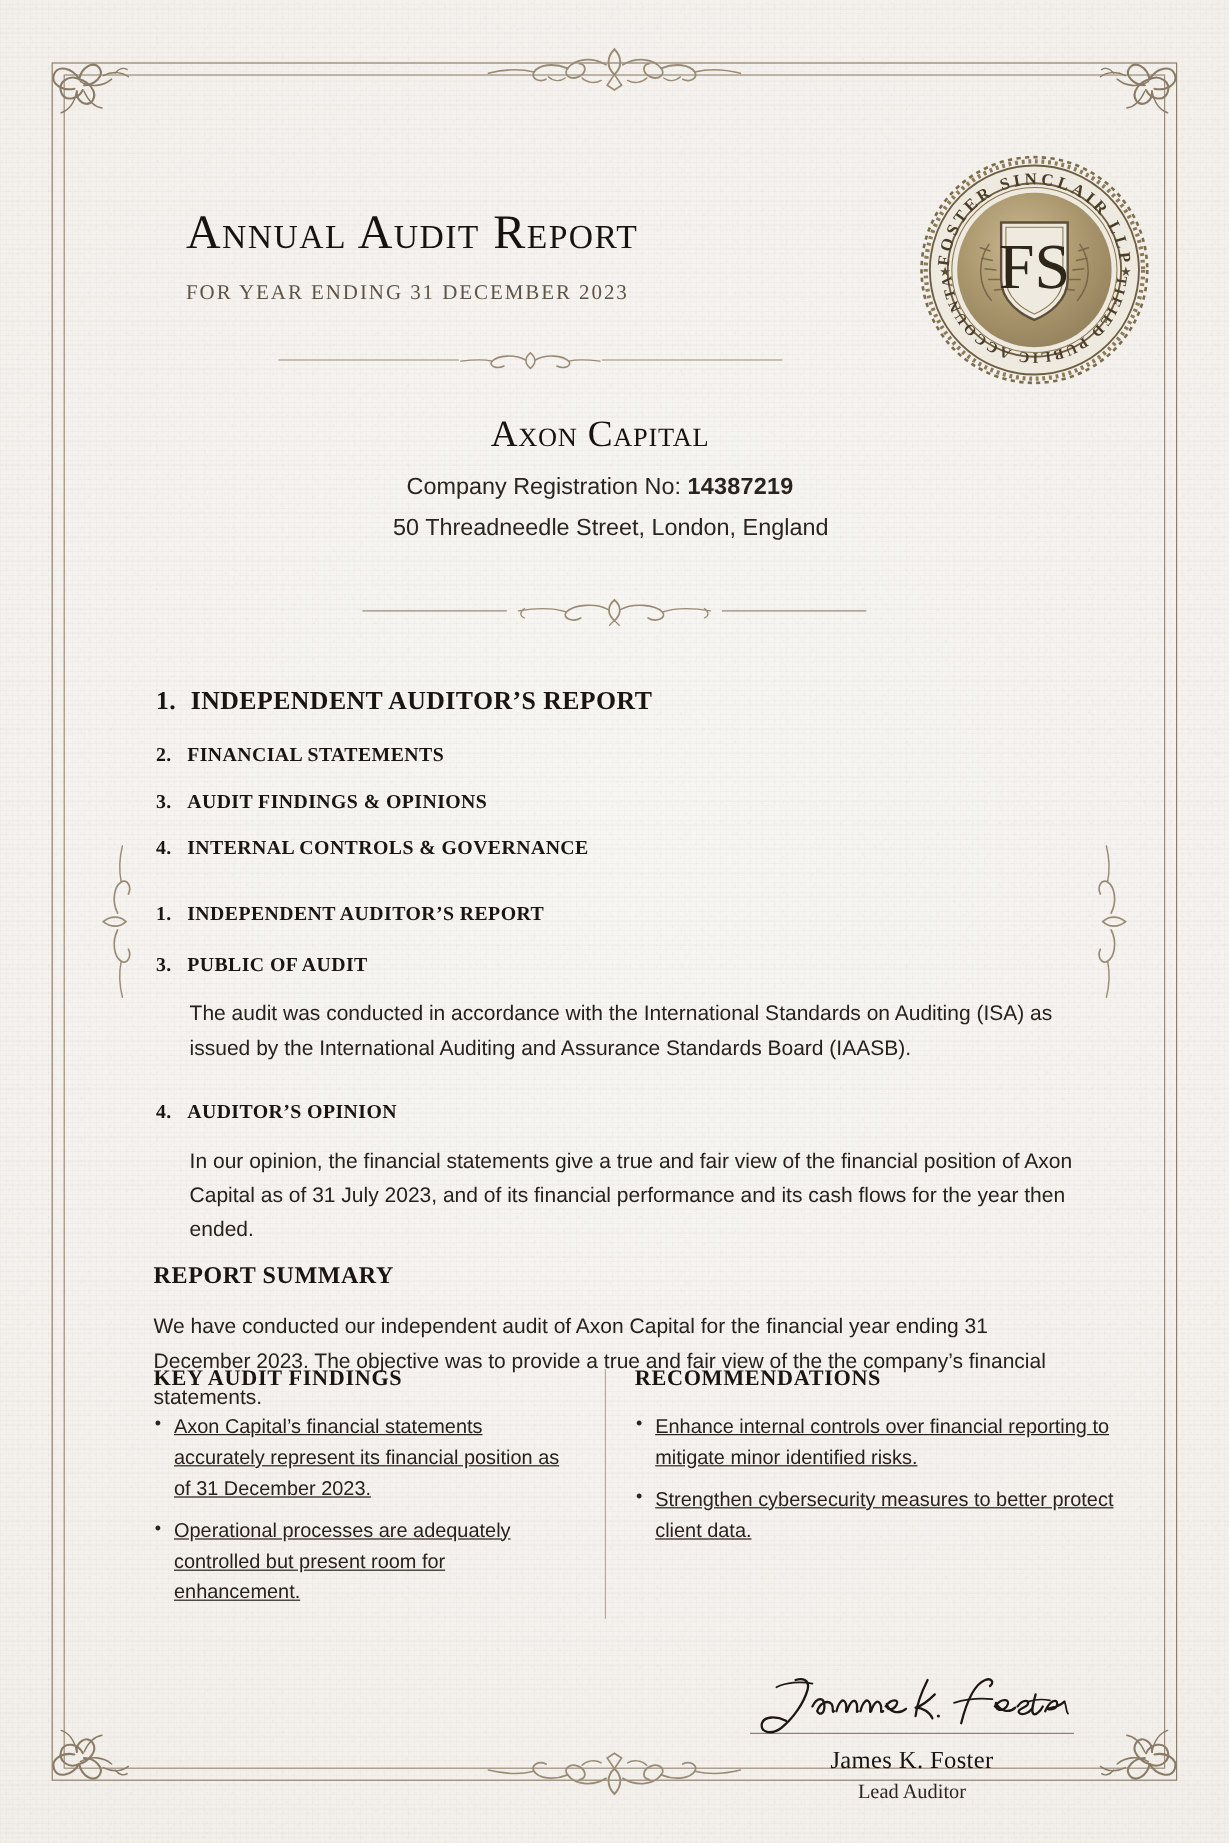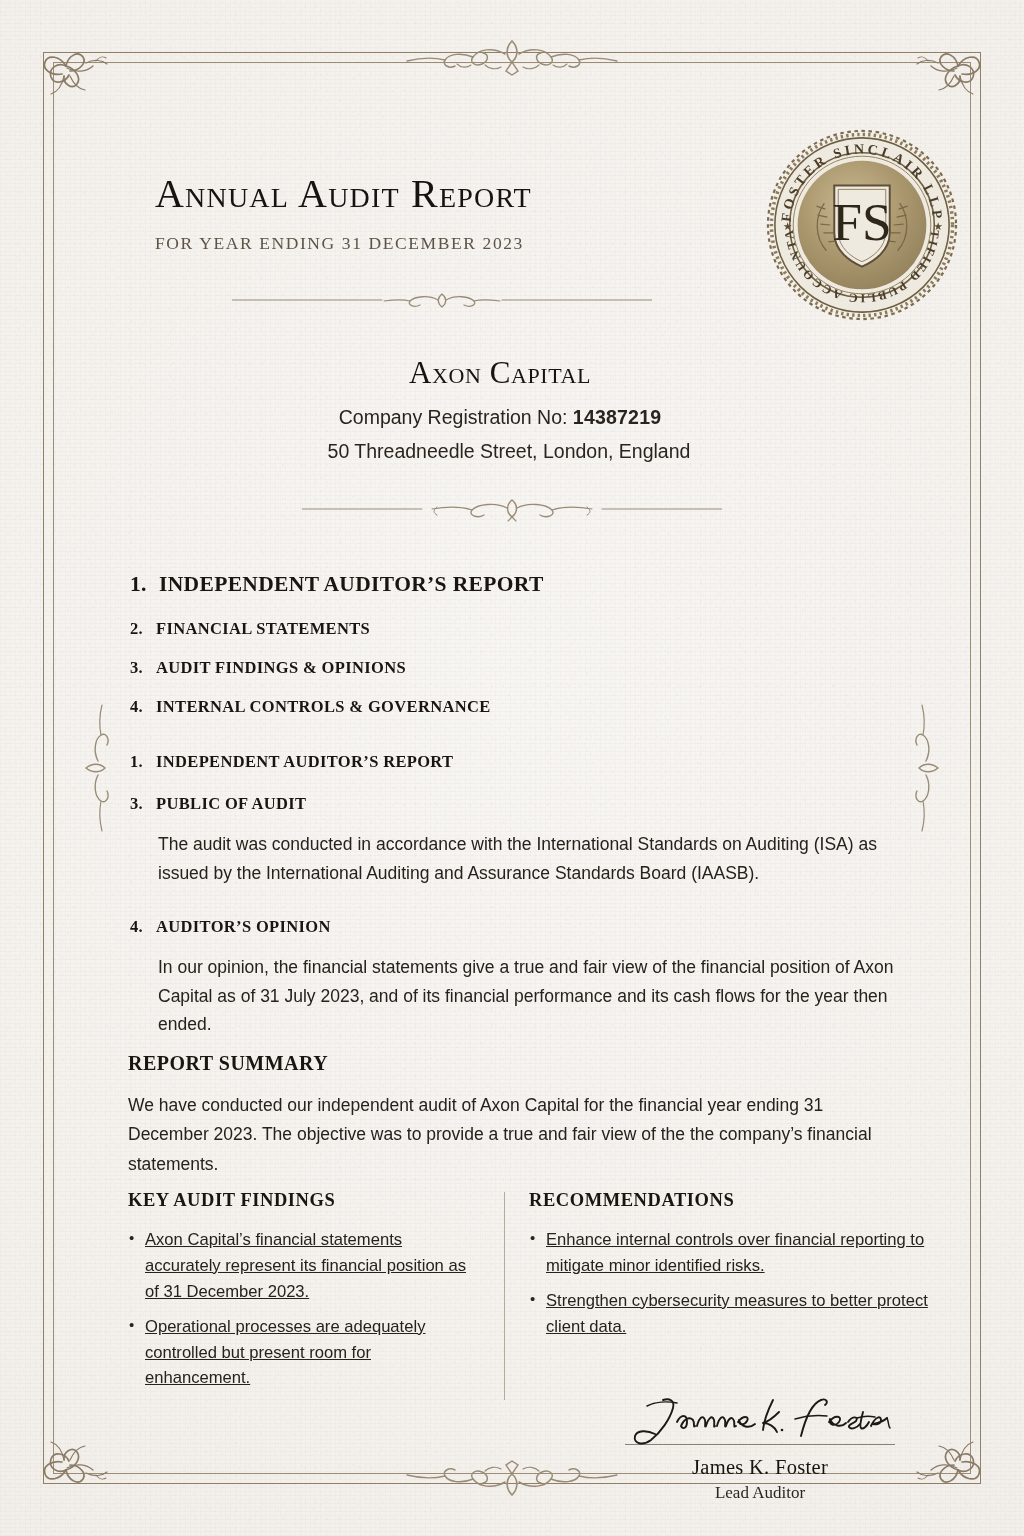--- a/index.html
+++ b/index.html
@@ -120,21 +120,21 @@
     position: absolute;
     height: 26px;
   }
   .divider svg { display:block; width:100%; height:100%; }
   .divider-1 { left: 232px; top: 287px; width: 420px; }
   .divider-2 { left: 302px; top: 496px; width: 420px; }
 
   
   .company-block {
     position: absolute;
-    left: 0; top: 356px; width: 1000px;
+    left: 0; top: 345px; width: 1000px;
     text-align: center;
   }
   .company-name {
     font-size: 31px;
     font-variant: small-caps;
     letter-spacing: 0.6px;
     color: #171310;
     line-height: 1.1;
   }
   .company-line {
@@ -211,21 +211,21 @@
     font-family: "Liberation Sans", sans-serif;
     font-size: 17.5px;
     color: #26211b;
     line-height: 1.68;
     max-width: 770px;
   }
 
   
   .cols {
     position: absolute;
-    left: 128px; top: 1190px;
+    left: 128px; top: 1139px;
     width: 820px;
     display: flex;
   }
   .col-left  { width: 352px; flex: 0 0 352px; }
   .col-rule  {
     width: 1px; flex: 0 0 1px;
     background: #b7ac9c;
     margin: 2px 24px 0 24px;
     align-self: stretch;
     min-height: 200px;

